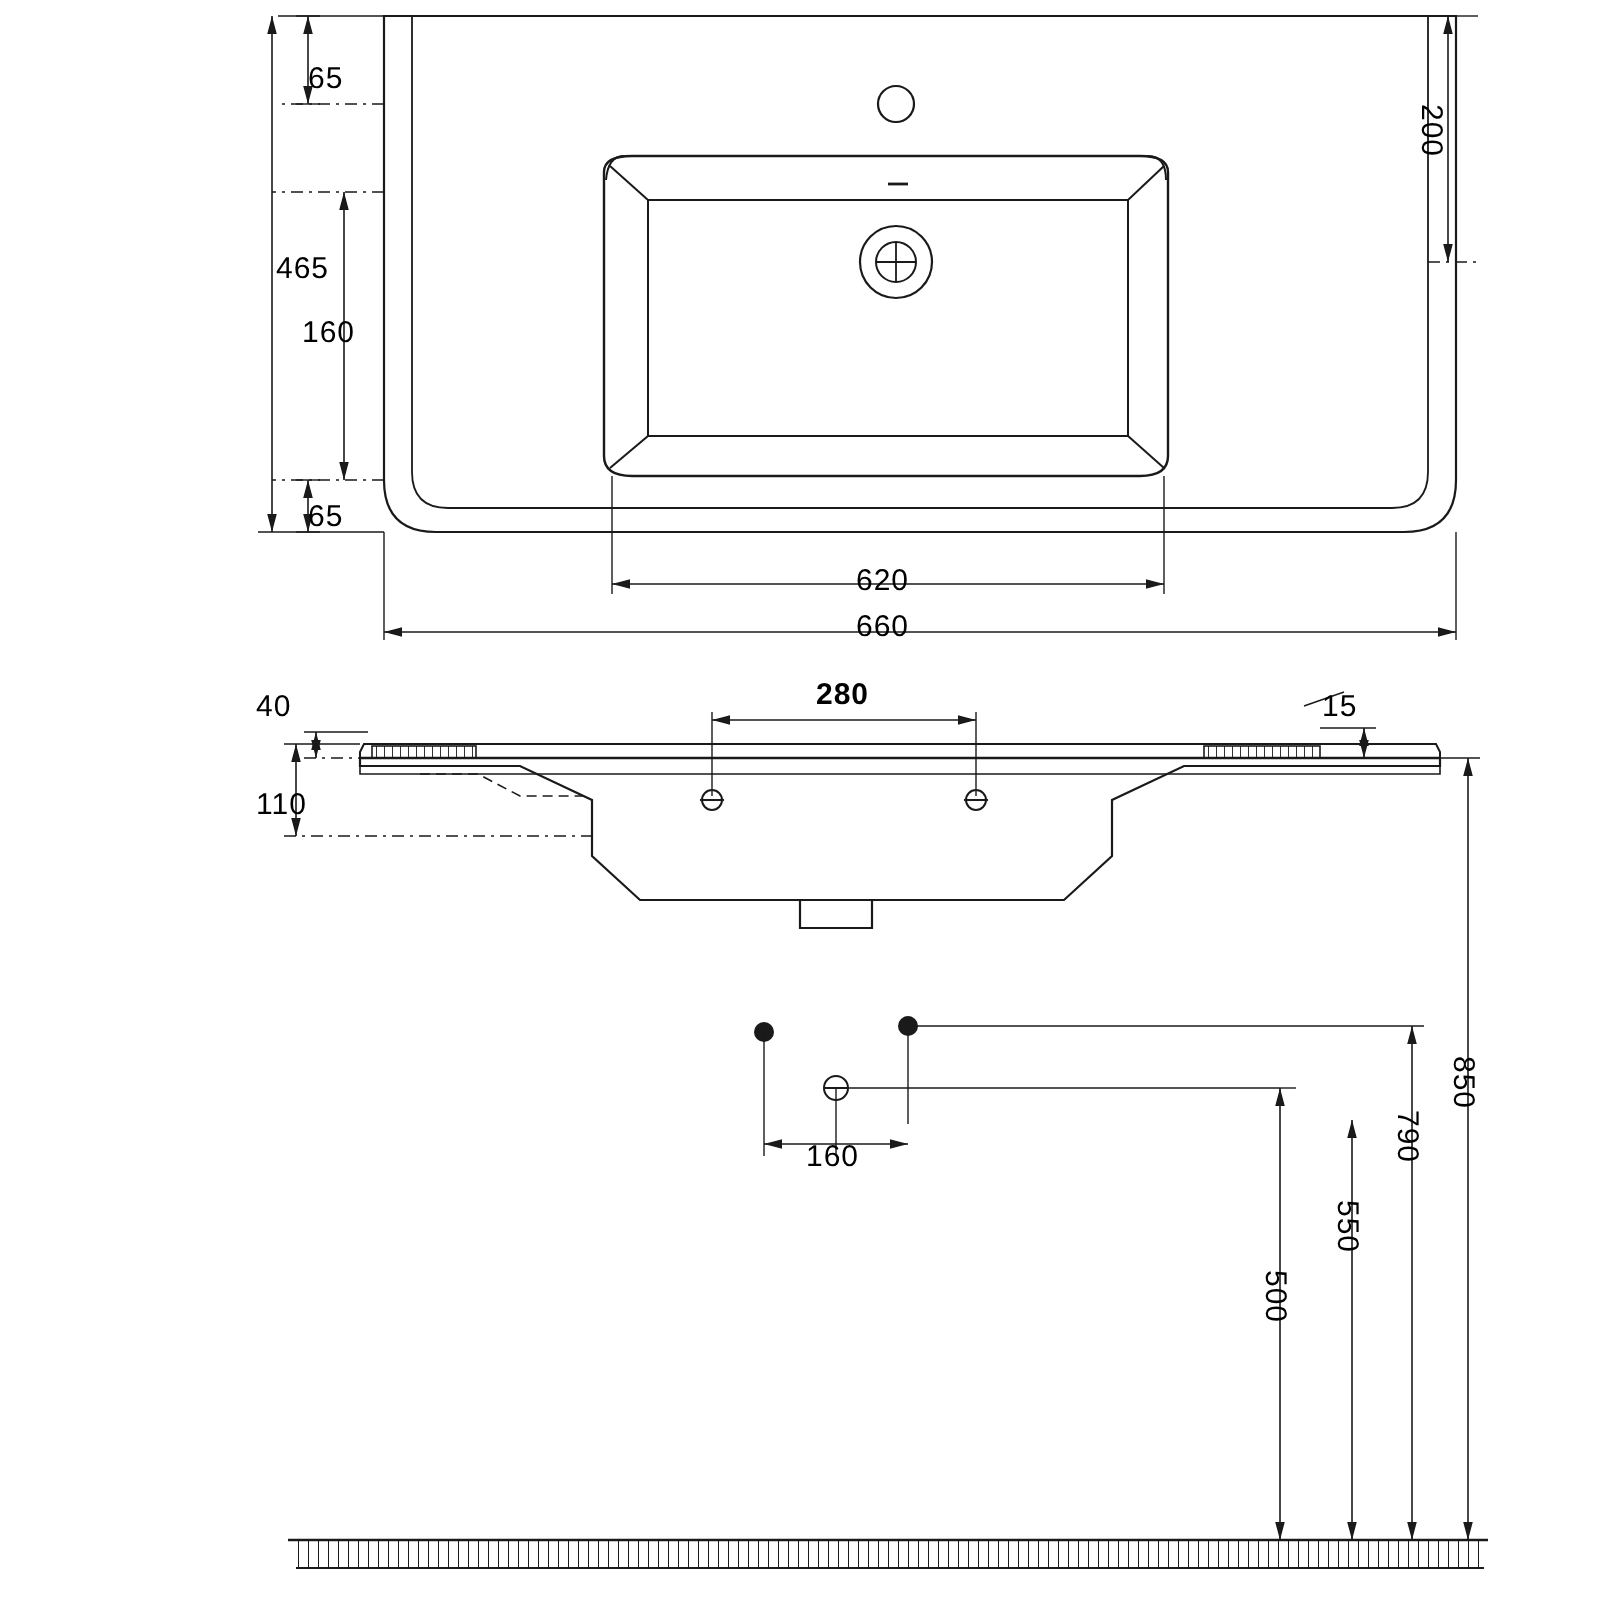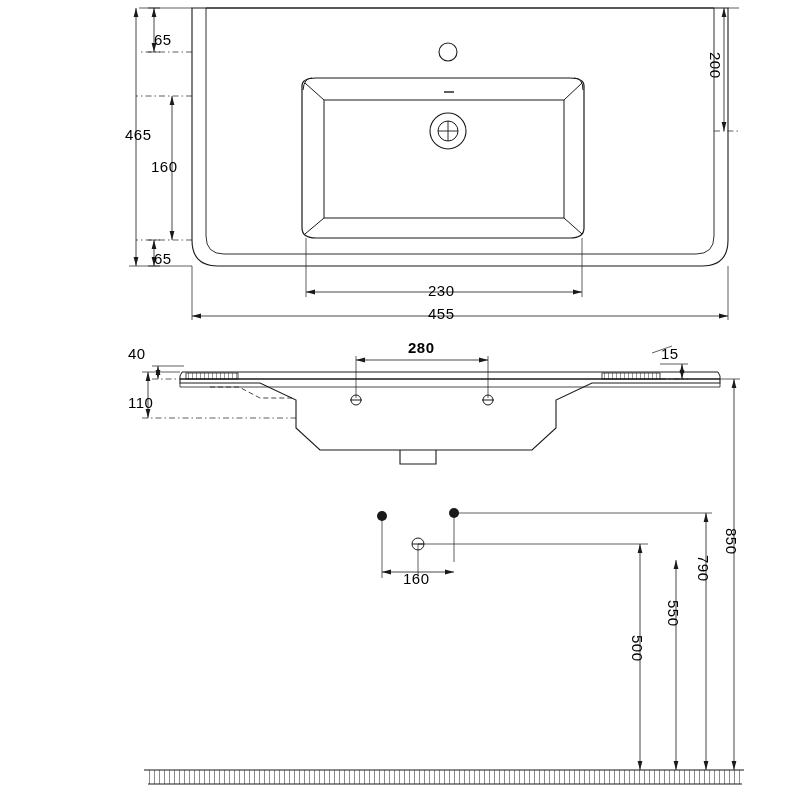--- a/index.html
+++ b/index.html
@@ -198,26 +198,26 @@
       <line x1="710" y1="379" x2="710" y2="770" marker-start="url(#arrR)" marker-end="url(#arrL)" stroke-width="0.8"></line>
       <line x1="682" y1="513" x2="682" y2="770" marker-start="url(#arrR)" marker-end="url(#arrL)" stroke-width="0.8"></line>
       <line x1="652" y1="560" x2="652" y2="770" marker-start="url(#arrR)" marker-end="url(#arrL)" stroke-width="0.8"></line>
       <line x1="616" y1="544" x2="616" y2="770" marker-start="url(#arrR)" marker-end="url(#arrL)" stroke-width="0.8"></line>
       <line x1="652" y1="560" x2="652" y2="560"></line>
       <line x1="616" y1="544" x2="624" y2="544"></line>
     </g>
   </svg>
 
   <div class="dimtext" style="left:130px; top:31px;">65</div>
-  <div class="dimtext" style="left:101px; top:126px;text-align:center;">465</div>
+  <div class="dimtext" style="left:114px; top:126px;text-align:center;">465</div>
   <div class="dimtext" style="left:127px; top:158px;">160</div>
   <div class="dimtext" style="left:130px; top:250px;">65</div>
   <div class="dimtext vert t-200" style="left:700px; top:52px;">200</div>
-  <div class="dimtext" style="left:404px; top:282px;">230</div>
-  <div class="dimtext" style="left:404px; top:305px;">455</div>
+  <div class="dimtext" style="left:404px; top:282px;">620</div>
+  <div class="dimtext" style="left:404px; top:305px;">660</div>
 
   <div class="dimtext" style="left:104px; top:345px;">40</div>
   <div class="dimtext" style="left:384px; top:339px;font-weight:bold;">280</div>
   <div class="dimtext" style="left:637px; top:345px;">15</div>
   <div class="dimtext" style="left:104px; top:394px;">110</div>
 
   <div class="dimtext" style="left:379px; top:570px;">160</div>
   <div class="dimtext vert t-850" style="left:716px; top:528px;">850</div>
   <div class="dimtext vert t-790" style="left:688px; top:555px;">790</div>
   <div class="dimtext vert t-550" style="left:658px; top:600px;">550</div>

